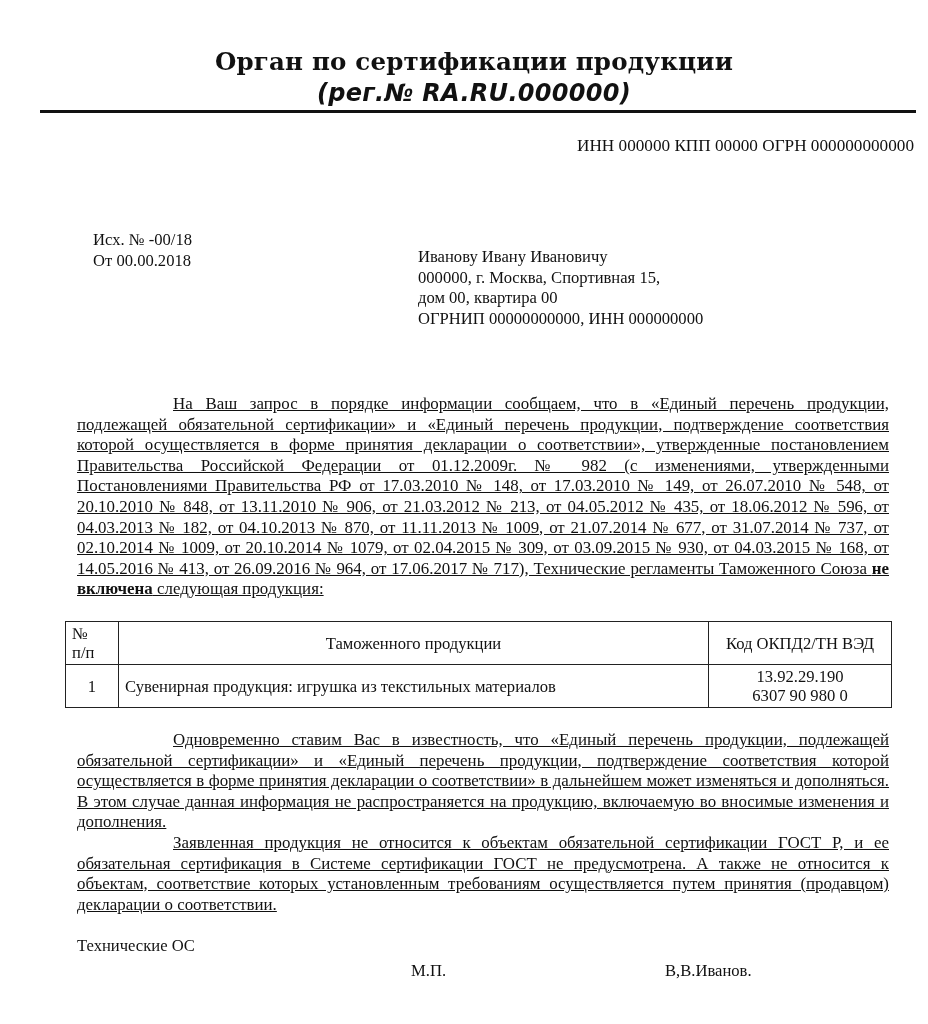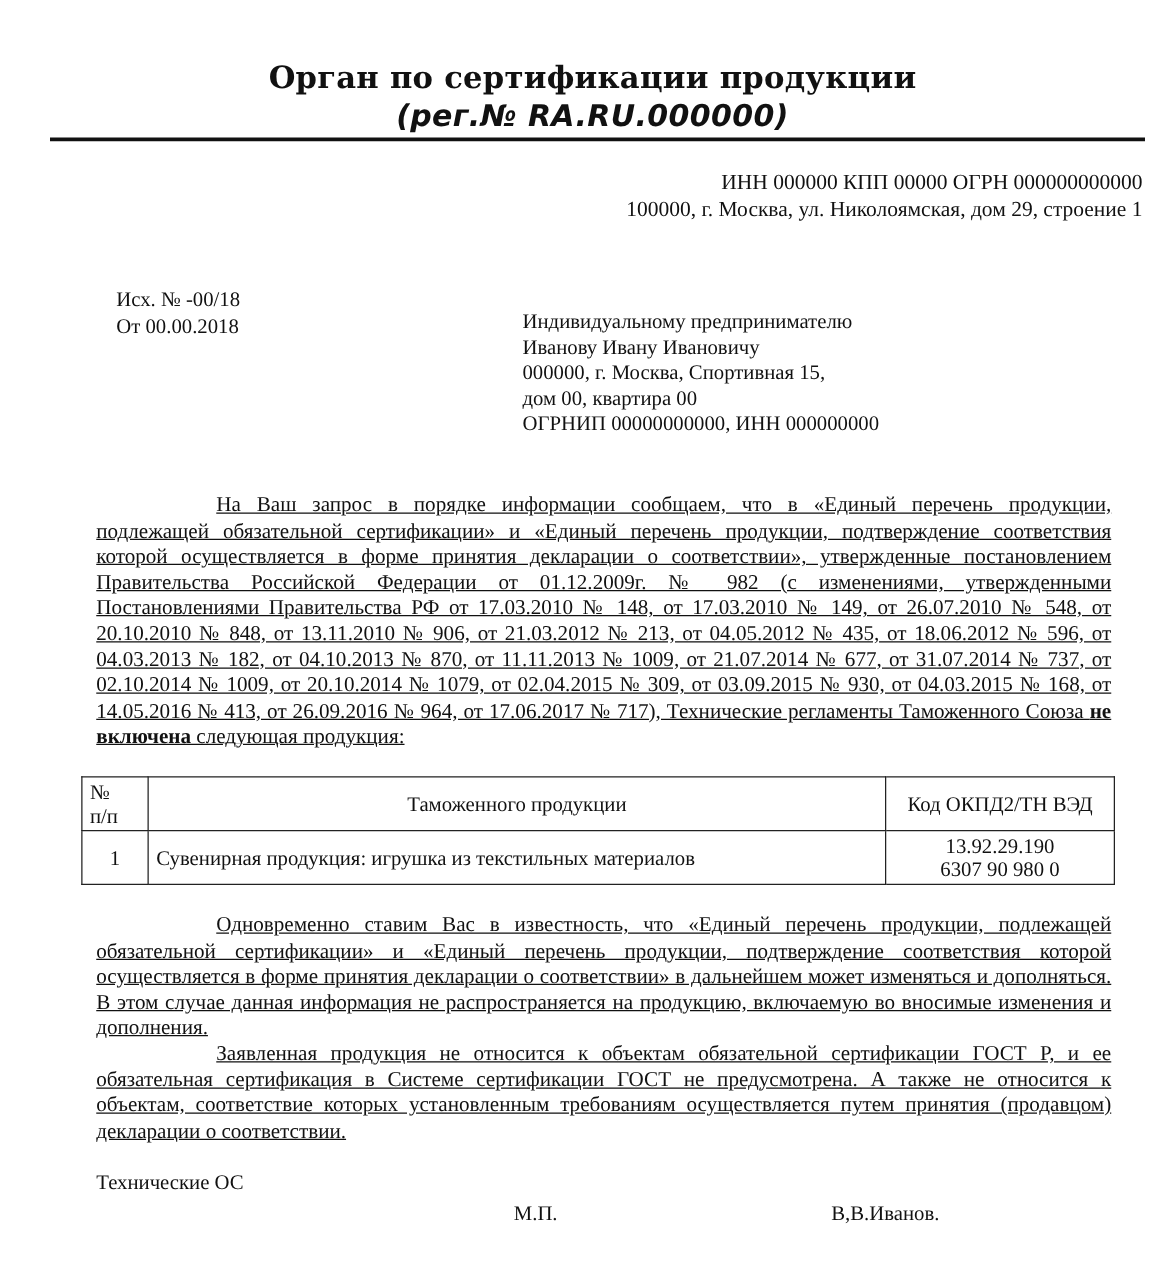--- a/index.html
+++ b/index.html
@@ -53,30 +53,28 @@
   </style>
 </head>
 <body>
 
 <div class="abs title">Орган по сертификации продукции</div>
 <div class="abs subtitle">(рег.№ RA.RU.000000)</div>
 <div class="abs rule"></div>
 
 <div class="abs req">
   <div>ИНН 000000 КПП 00000 ОГРН 000000000000</div>
-  <div>100000,  г. Москва, ул. Николоямская, дом 29, строение 1</div>
 </div>
 
 <div class="abs outref">
   <div>Исх. № -00/18</div>
   <div>От 00.00.2018</div>
 </div>
 
 <div class="abs addressee">
-  <div>Индивидуальному предпринимателю</div>
   <div>Иванову Ивану Ивановичу</div>
   <div>000000, г. Москва, Спортивная 15,</div>
   <div>дом 00, квартира 00</div>
   <div>ОГРНИП 00000000000, ИНН 000000000</div>
 </div>
 
 <div class="abs para p1 indent"><span>На Ваш запрос в порядке информации сообщаем, что в «Единый перечень продукции, подлежащей обязательной сертификации» и «Единый перечень продукции, подтверждение соответствия которой осуществляется в форме принятия декларации о соответствии», утвержденные постановлением Правительства Российской Федерации от 01.12.2009г. № 982 (с изменениями, утвержденными Постановлениями Правительства РФ от 17.03.2010 № 148, от 17.03.2010 № 149, от 26.07.2010 № 548, от 20.10.2010 № 848, от 13.11.2010 № 906, от 21.03.2012 № 213, от 04.05.2012 № 435, от 18.06.2012 № 596, от 04.03.2013 № 182, от 04.10.2013 № 870, от 11.11.2013 № 1009, от 21.07.2014 № 677, от 31.07.2014 № 737, от 02.10.2014 № 1009, от 20.10.2014 № 1079, от 02.04.2015 № 309, от 03.09.2015 № 930, от 04.03.2015 № 168, от 14.05.2016 № 413, от 26.09.2016 № 964, от 17.06.2017 № 717), Технические регламенты Таможенного Союза </span><b>не включена</b><span> следующая продукция:</span></div>
 
 <table class="products">
   <tbody>

